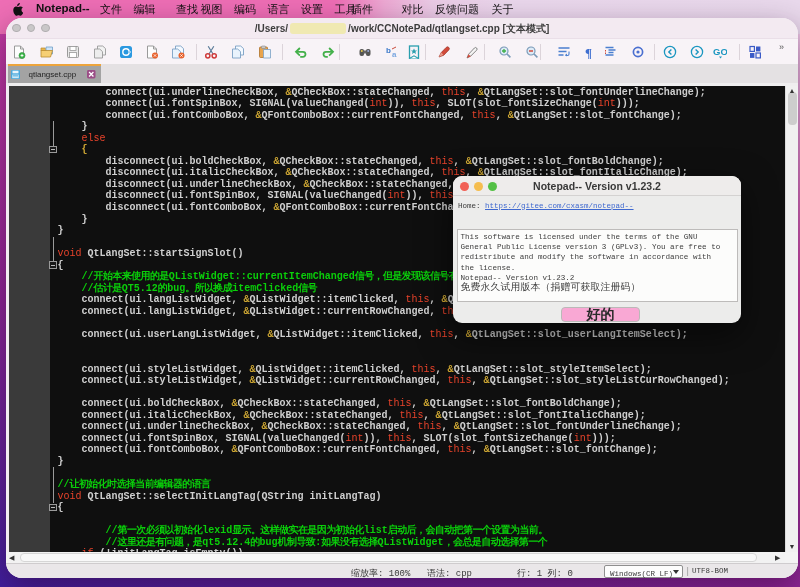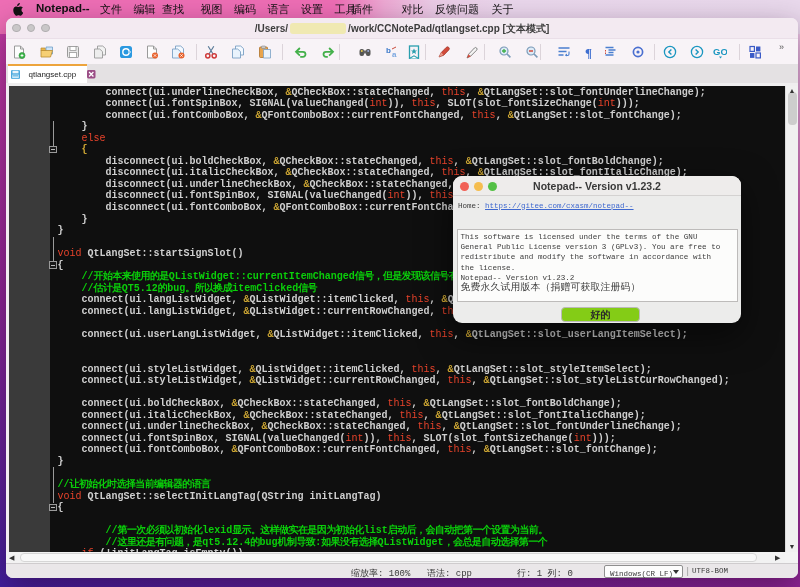--- a/index.html
+++ b/index.html
@@ -5,31 +5,31 @@
 html,body{width:800px;height:587px;overflow:hidden}
 body{font-family:"Liberation Sans",sans-serif;position:relative;
 background:linear-gradient(200deg,#f2d9ee 0%,#c93ea4 33%,#8e2696 67%,#3f1f9e 100%);}
 .abs{position:absolute}
 
 #menubar{position:absolute;left:0;top:0;width:800px;height:34px;
 background:linear-gradient(90deg,#ee6eb5 0%,#ee6eb5 42%,#eda8d3 48%,#ebcbe6 54%,#ead7ec 64%,#e9d9ec 100%);text-decoration:underline;}
 #menubar .mi{position:absolute;top:2px;font-size:11px;color:#111;}
 #menubar .b{font-weight:bold;font-size:11.5px;top:2px}
 
-#win{position:absolute;left:6px;top:18px;width:792px;height:560px;border-radius:7px;
+#win{position:absolute;left:6px;top:18px;width:792px;height:560px;border-radius:16px;
 background:#f3ecf2;box-shadow:0 10px 30px rgba(40,0,40,.45);overflow:hidden}
 #titlebar{position:absolute;left:0;top:0;width:792px;height:20px;background:#f3eaf1;}
 .tl{position:absolute;top:5.6px;width:8.6px;height:8.6px;border-radius:50%;background:#c9c7c8;border:0.5px solid #b1aeb0}
 #title{position:absolute;left:0;top:3.5px;width:792px;text-align:center;font-size:10px;font-weight:bold;color:#3c3c3c;letter-spacing:0}
 #title .blob{display:inline-block;width:56px;height:11px;border-radius:3px;background:#f0e9b2;vertical-align:-2px;margin:0 2px}
 #toolbar{position:absolute;left:0;top:20px;width:792px;height:26px;background:#f8f3f7;border-top:1px solid #eadfe8}
 .sep{position:absolute;top:5px;width:1px;height:16px;background:#dcd4da}
 .ico{position:absolute;top:6px;width:14px;height:14px}
 #tabbar{position:absolute;left:0;top:46px;width:792px;height:21.5px;background:#e4e1e3}
-#tab1{position:absolute;left:2px;top:0;width:79px;height:18.5px;background:#ffffff;border-top:2.5px solid #eda43c}
+#tab1{position:absolute;left:2px;top:0;width:93px;height:18.5px;background:#a3a3a3;border-top:2.5px solid #eda43c}
 #tab1 .fn{position:absolute;left:20.5px;top:3.5px;font-size:8px;color:#222}
 #tabbot{position:absolute;left:0;top:64.5px;width:792px;height:3px;background:#efeeef}
 
 #editor{position:absolute;left:0;top:67.5px;width:792px;height:466.5px;background:#f3ecf2}
 #gutter{position:absolute;left:2.5px;top:0;width:41.5px;height:466.5px;background:#3a3a3a}
 #codebg{position:absolute;left:44px;top:0;width:735px;height:466.5px;background:#0f0f0f}
 #lines,#code{position:absolute;top:1px;font-family:"Liberation Mono",monospace;font-size:10px;line-height:11.54px}
 #lines{left:5px;width:25px;text-align:right;color:#a2a2a2}
 #code{left:51.5px;color:#cfcfcf;white-space:pre;font-weight:bold}
 #code .k{color:#e8432b;font-weight:normal}
@@ -57,31 +57,31 @@
 box-shadow:0 12px 34px rgba(0,0,0,.55);overflow:hidden}
 #dlgtitle{position:absolute;left:0;top:0;width:288px;height:19.5px;background:#eeeceb;border-bottom:1px solid #d4d2d1}
 #dlgtitle .t{position:absolute;width:288px;text-align:center;top:4px;font-size:10.5px;font-weight:bold;color:#383838}
 .dtl{position:absolute;top:5.5px;width:9px;height:9px;border-radius:50%}
 #dlg .mono{font-family:"Liberation Mono",monospace;color:#3c3c3c}
 #homeline{position:absolute;left:5px;top:25.5px;font-size:7.5px}
 #homeline u{color:#3e68cf;}
 #gpl{position:absolute;left:0;top:39px;width:288px;text-align:center;font-size:8px}
 #dlgbox{position:absolute;left:3.5px;top:52.5px;width:281px;height:73px;background:#fcfcfb;border:1px solid #bdbbba;
 font-size:7.6px;line-height:10.35px;padding:2px 0 0 3px;white-space:pre}
-#dlgbtn{position:absolute;left:108px;top:130.5px;width:79px;height:15px;background:#84cc16;border:1px solid #bbb9b8;border-radius:4px;
-text-align:center;font-size:10px;font-weight:bold;color:#2a2a2a;line-height:13px}
+#dlgbtn{position:absolute;left:108px;top:130.5px;width:79px;height:15px;background:#f9a8d4;border:1px solid #bbb9b8;border-radius:4px;
+text-align:center;font-size:14px;font-weight:bold;color:#2a2a2a;line-height:13px}
 </style></head><body>
 <div id="menubar">
 <svg class="abs" style="left:12px;top:2.5px" width="11" height="13" viewBox="0 0 11 13">
       <path fill="#111" d="M7.1 2.1c.5-.6.8-1.4.7-2.1-.7 0-1.5.5-2 1.1-.4.5-.8 1.3-.7 2 .8.1 1.5-.4 2-1zM9.5 6.9c0-1.5 1.2-2.2 1.3-2.3-.7-1-1.8-1.2-2.2-1.2-.9-.1-1.8.6-2.3.6-.5 0-1.2-.6-2-.5C3.3 3.5 2.3 4 1.8 5 .7 6.9 1.5 9.7 2.6 11.2c.5.8 1.1 1.6 1.9 1.6.8 0 1.1-.5 2-.5.9 0 1.2.5 2 .5.8 0 1.4-.8 1.9-1.5.6-.9.8-1.7.8-1.8-.1-.1-1.7-.7-1.7-2.6z"></path>
     </svg>
 <span class="mi b" style="left:36px">Notepad--</span>
 <span class="mi" style="left:100px">文件</span>
 <span class="mi" style="left:133.5px">编辑</span>
-<span class="mi" style="left:162px">查找</span>
+<span class="mi" style="left:176px">查找</span>
 <span class="mi" style="left:200.5px">视图</span>
 <span class="mi" style="left:234px">编码</span>
 <span class="mi" style="left:267.5px">语言</span>
 <span class="mi" style="left:301px">设置</span>
 <span class="mi" style="left:334.5px">工具</span>
 <span class="mi" style="left:351px">插件</span>
 <span class="mi" style="left:401.5px">对比</span>
 <span class="mi" style="left:435px">反馈问题</span>
 <span class="mi" style="left:491.5px">关于</span>
 </div>

